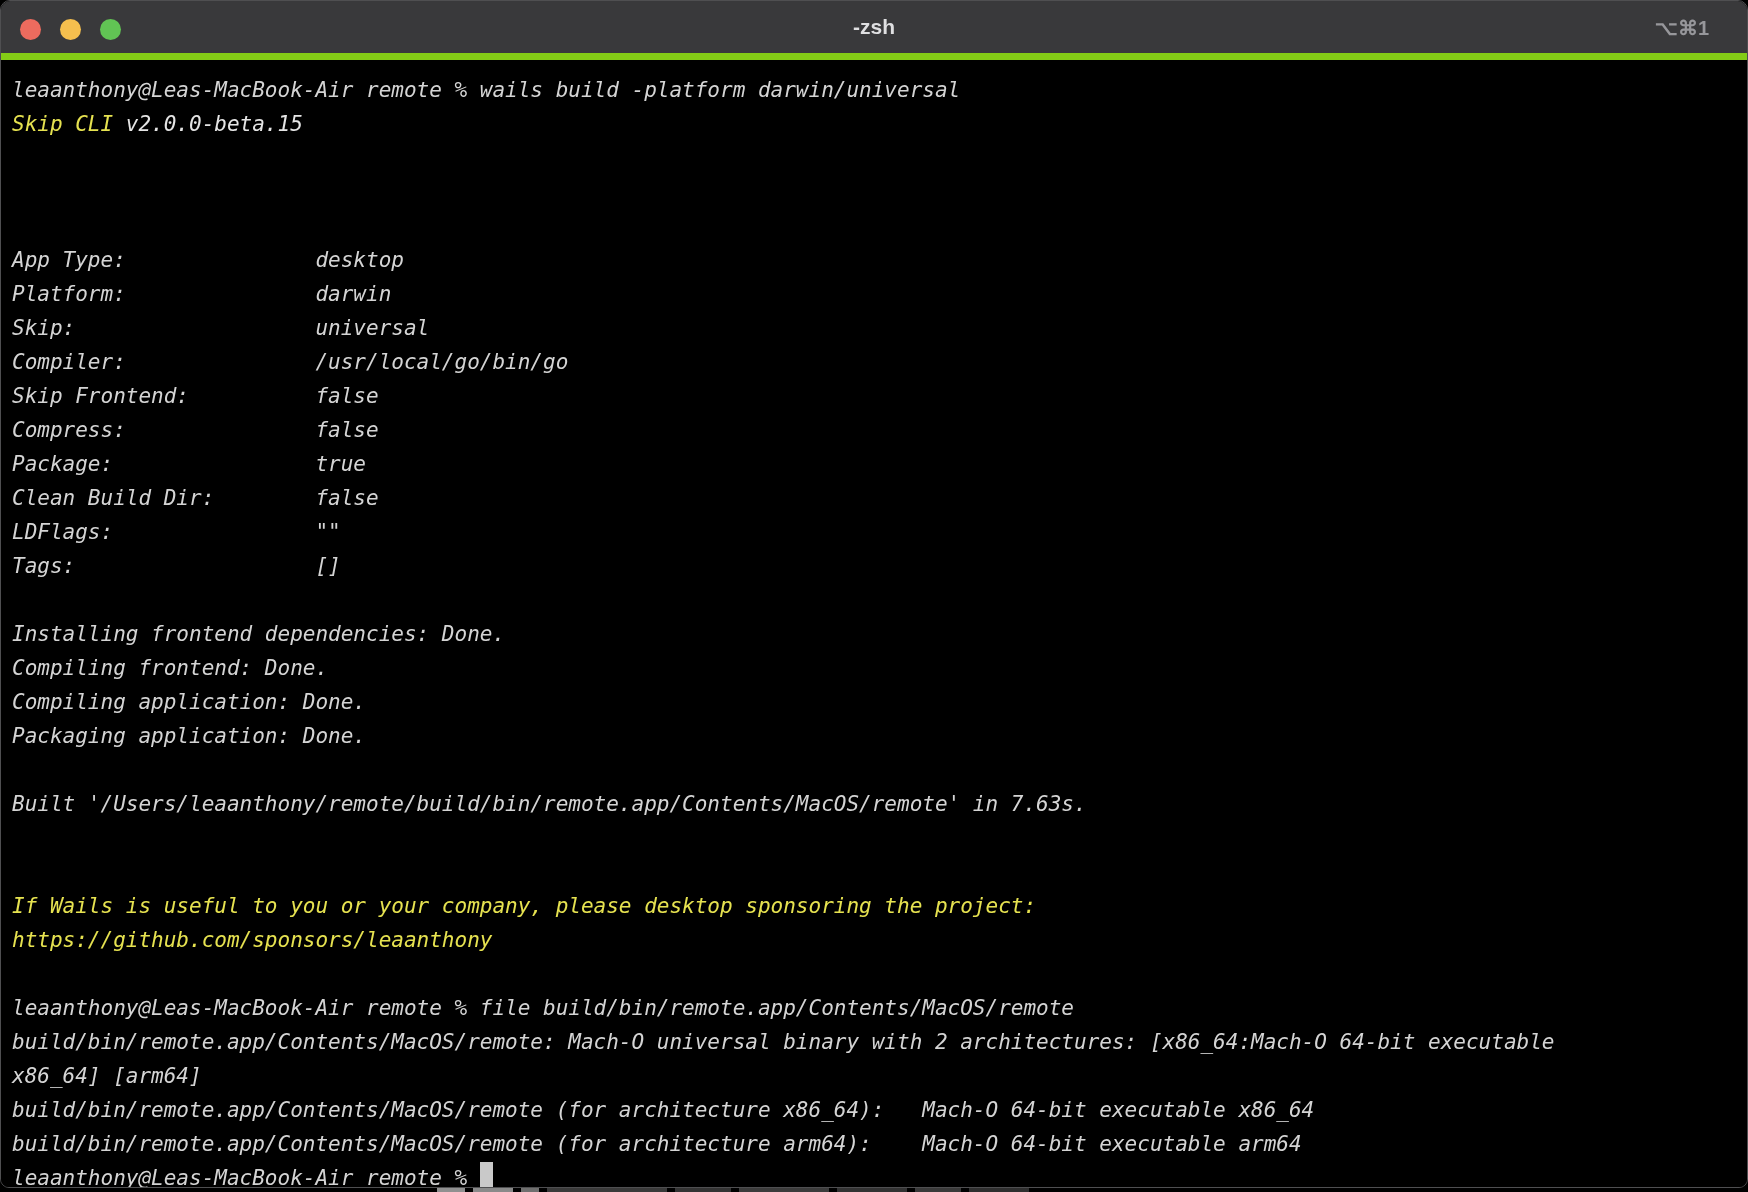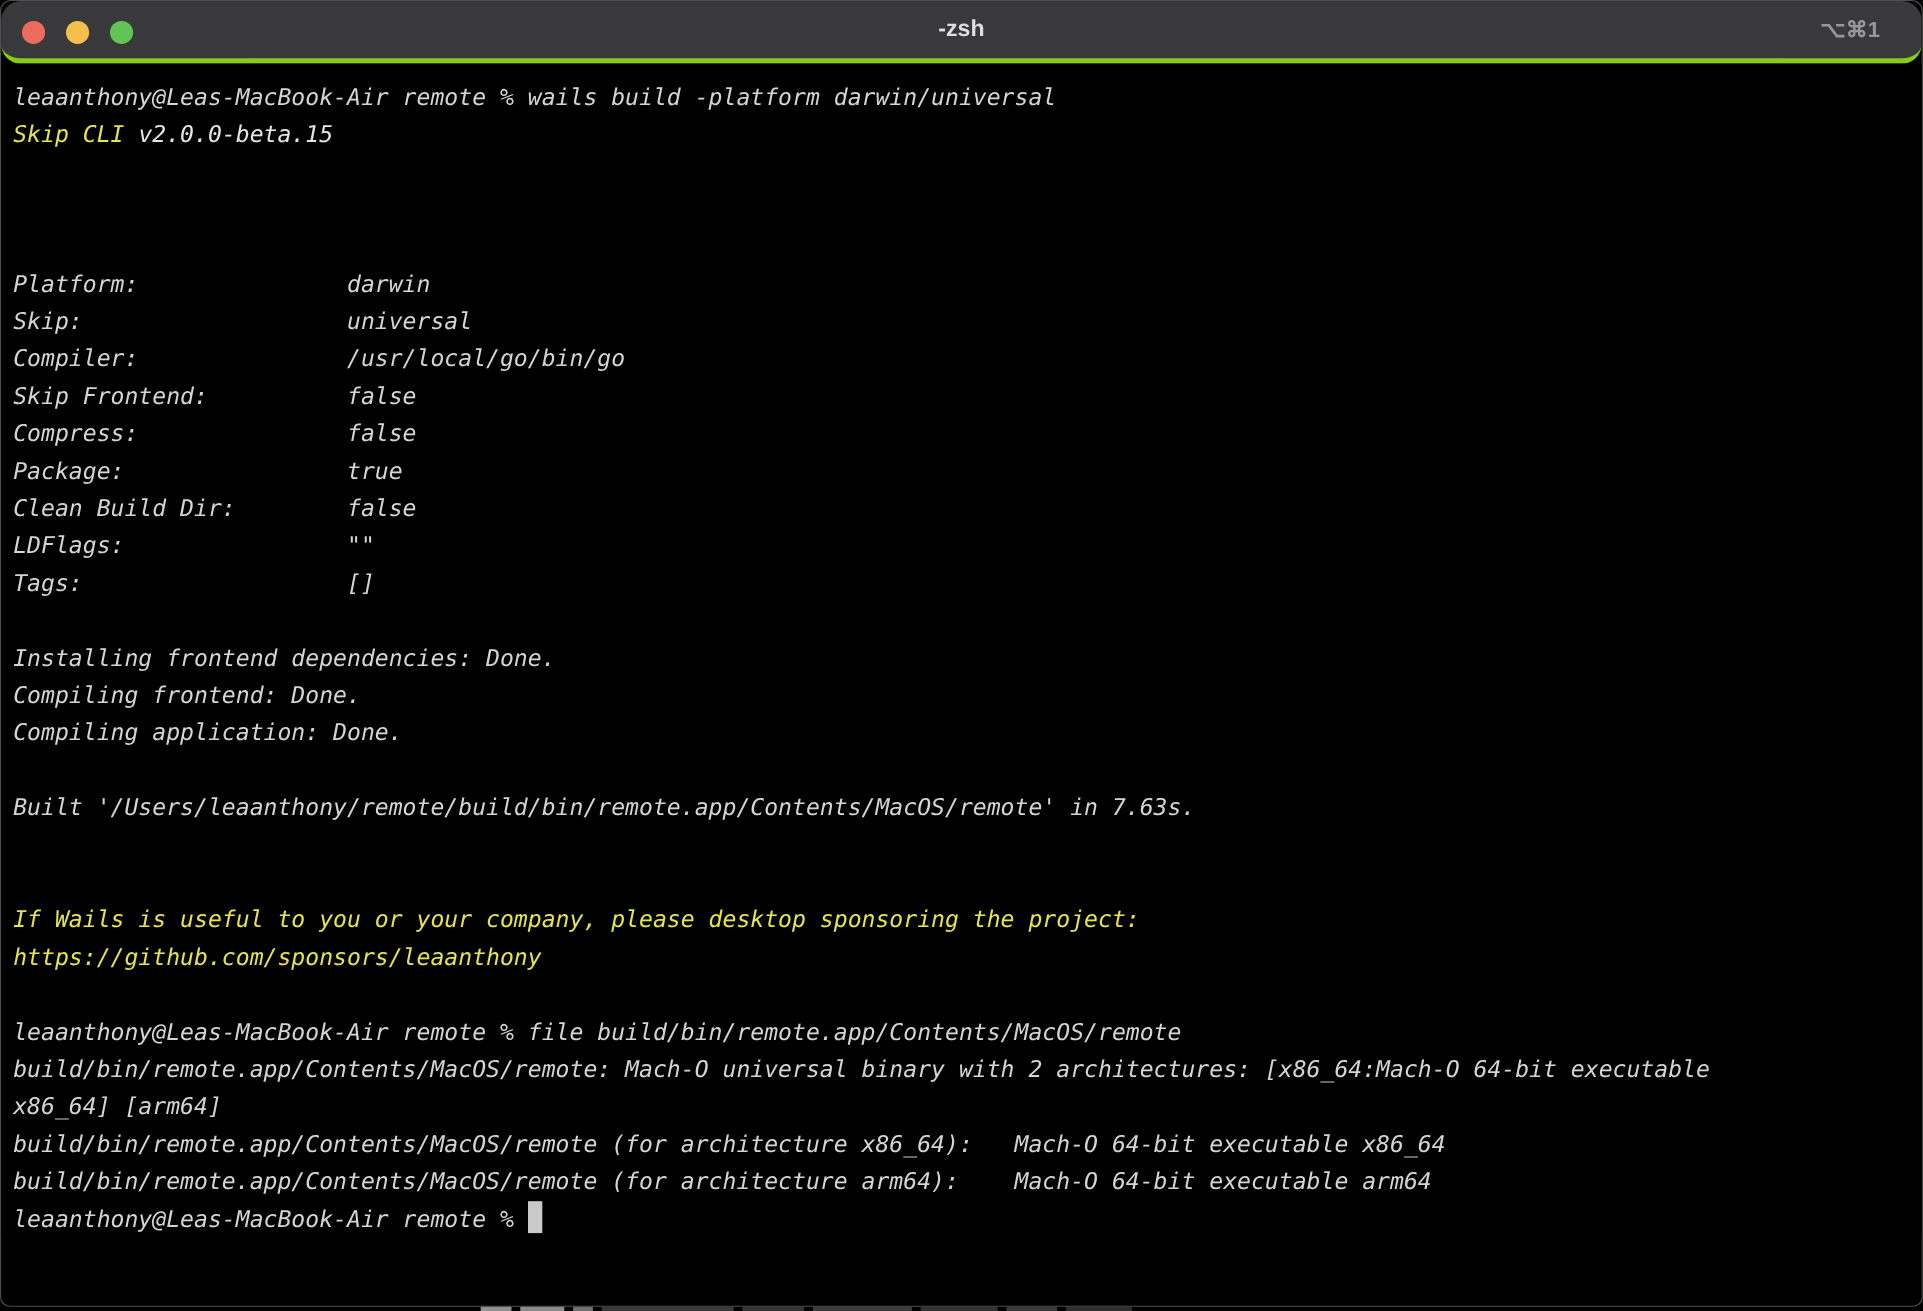--- a/index.html
+++ b/index.html
@@ -18,23 +18,22 @@
     box-sizing: border-box;
     border: 1px solid #4f4f51;
     border-radius: 10px 10px 9px 9px;
     overflow: hidden;
     background: #000000;
   }
   .titlebar {
     position: relative;
     height: 52px;
     background: #39393b;
-    border-bottom: 5px solid #84cc16;
+    border-bottom: 7px solid #84cc16;
     font-family: "Liberation Sans", sans-serif;
-    border-radius: 18px;
   }
   .traffic-lights {
     position: absolute;
     left: 19px; top: 18px;
     display: flex;
     gap: 19px;
   }
   .light {
     width: 21px; height: 21px;
     border-radius: 50%;
@@ -119,33 +118,35 @@
     <div class="titlebar-title">-zsh</div>
     <div class="titlebar-shortcut">⌥⌘1</div>
   </div>
 
   <div class="screen">
     <div class="line">leaanthony@Leas-MacBook-Air remote % wails build -platform darwin/universal</div>
     <div class="line"><span class="yellow">Skip CLI </span><span class="red">v2.0.0-beta.15</span></div>
     <div class="line"></div>
     <div class="line"></div>
     <div class="line"></div>
+    <div class="line">App Type:               desktop</div>
     <div class="line">Platform:               darwin</div>
     <div class="line">Skip:                   universal</div>
     <div class="line">Compiler:               /usr/local/go/bin/go</div>
     <div class="line">Skip Frontend:          false</div>
     <div class="line">Compress:               false</div>
     <div class="line">Package:                true</div>
     <div class="line">Clean Build Dir:        false</div>
     <div class="line">LDFlags:                ""</div>
     <div class="line">Tags:                   []</div>
     <div class="line"></div>
     <div class="line">Installing frontend dependencies: Done.</div>
     <div class="line">Compiling frontend: Done.</div>
     <div class="line">Compiling application: Done.</div>
+    <div class="line">Packaging application: Done.</div>
     <div class="line"></div>
     <div class="line">Built '/Users/leaanthony/remote/build/bin/remote.app/Contents/MacOS/remote' in 7.63s.</div>
     <div class="line"></div>
     <div class="line"></div>
     <div class="line yellow">If Wails is useful to you or your company, please desktop sponsoring the project:</div>
     <div class="line yellow">https://github.com/sponsors/leaanthony</div>
     <div class="line"></div>
     <div class="line">leaanthony@Leas-MacBook-Air remote % file build/bin/remote.app/Contents/MacOS/remote</div>
     <div class="line">build/bin/remote.app/Contents/MacOS/remote: Mach-O universal binary with 2 architectures: [x86_64:Mach-O 64-bit executable</div>
     <div class="line">x86_64] [arm64]</div>

